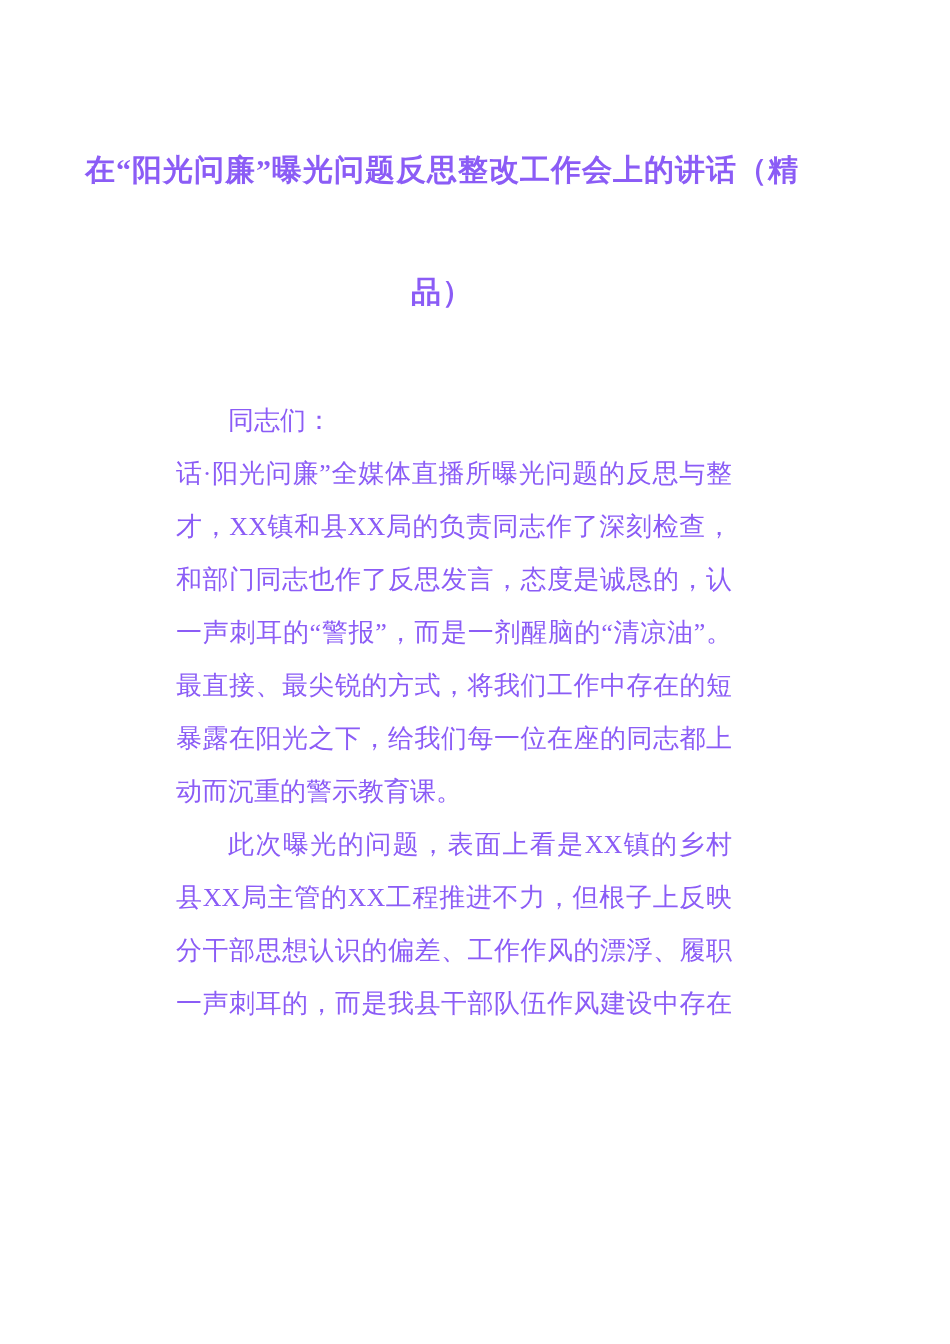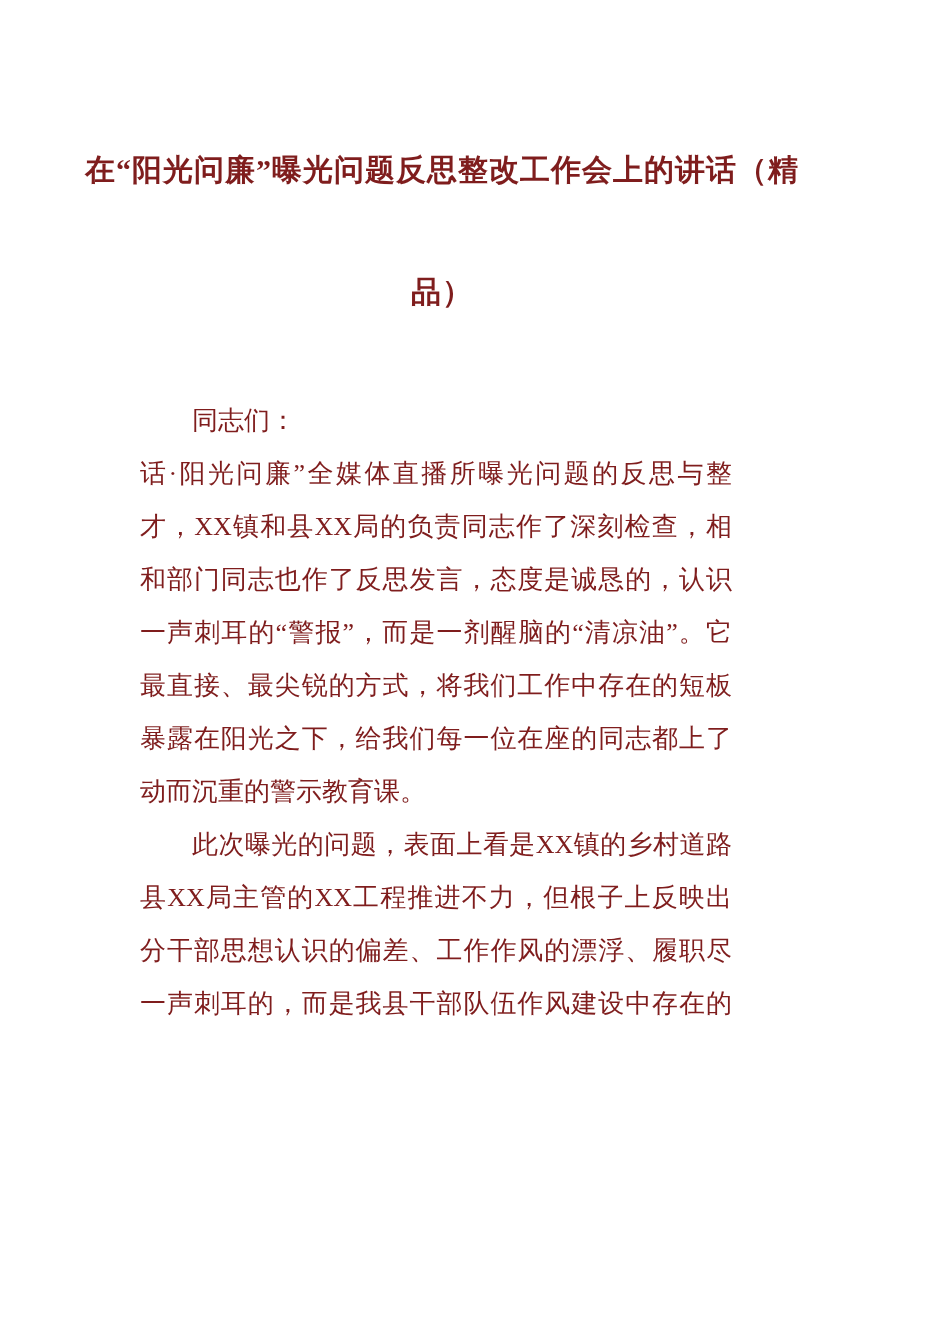--- a/index.html
+++ b/index.html
@@ -5,21 +5,21 @@
   html, body {
     margin: 0;
     padding: 0;
     background: #ffffff;
   }
   .page {
     position: relative;
     width: 884px;
     height: 1344px;
     background: #ffffff;
-    color: #7f1d1d;
+    color: #8b5cf6;
     font-family: "Liberation Serif", "DejaVu Serif", serif;
     overflow: hidden;
     box-sizing: border-box;
   }
   .title-block {
     padding-top: 150px;
     text-align: center;
     font-size: 30px;
     font-weight: 700;
     letter-spacing: 1px;
@@ -35,20 +35,21 @@
   }
   .para {
     margin: 0;
   }
   .bline {
     height: 53px;
     line-height: 53px;
     text-align: justify;
     text-align-last: justify;
     overflow: hidden;
+    margin-left: 36px;
   }
   .bline.indent {
     text-indent: 2em;
   }
   .bline.lastline {
     text-align-last: left;
   }
 </style>
 </head>
 <body>

